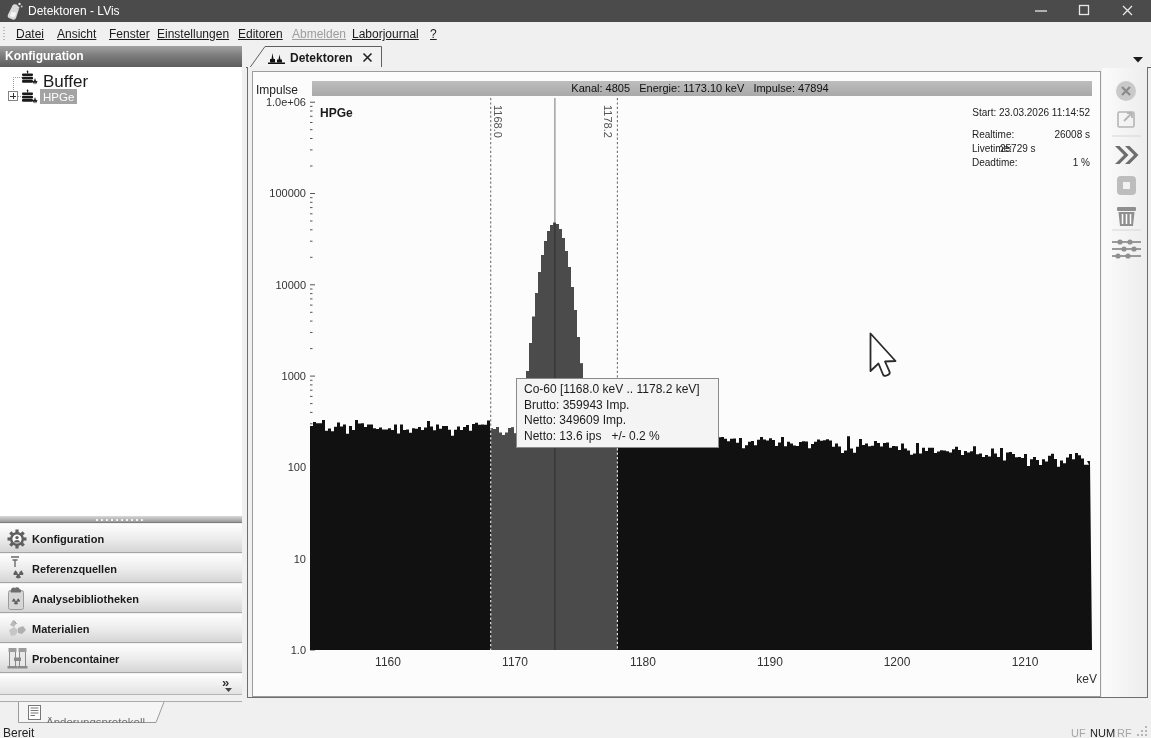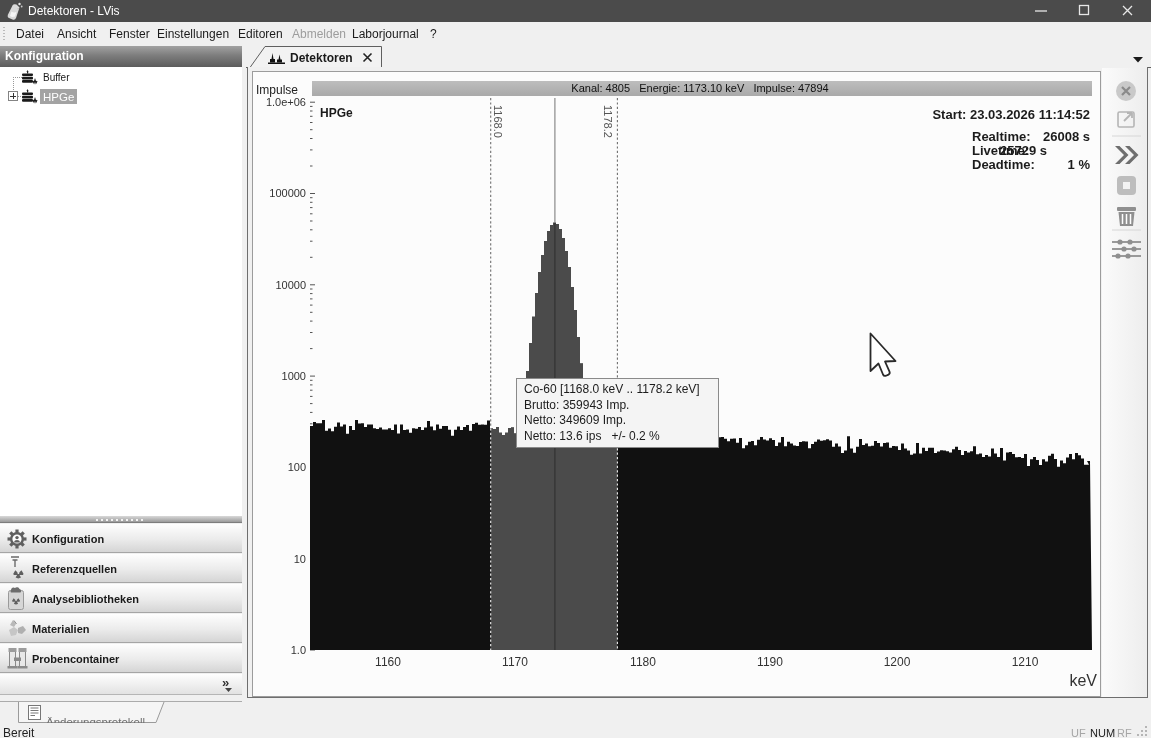--- a/index.html
+++ b/index.html
@@ -2,41 +2,41 @@
 <html><head>
 <meta charset="utf-8">
 <style>
 * { margin:0; padding:0; box-sizing:border-box; }
 html,body { width:1151px; height:738px; overflow:hidden; background:#f0f0f0;
   font-family:"Liberation Sans", sans-serif; }
 .abs { position:absolute; }
 #titlebar { position:absolute; left:0; top:0; width:1151px; height:35px; background:#4b4b4b; }
 #titlebar .ttl { position:absolute; left:28px; top:4px; color:#ffffff; font-size:12px; }
 #menubar { position:absolute; left:0; top:22px; width:1151px; height:23px; background:#f0f0f0; }
-.mi { position:absolute; top:5px; font-size:12px; color:#1c1c1c; }
+.mi { position:absolute; top:5px; font-size:12px; color:#1c1c1c;text-decoration:underline; }
 #lpanel-hdr { position:absolute; left:0; top:46px; width:242px; height:21px;
   background:linear-gradient(#a2a2a2,#7d7d7d 45%,#5c5c5c); color:#fff; font-weight:bold;
   font-size:12px; line-height:21px; padding-left:5px; }
 #tree { position:absolute; left:0; top:67px; width:242px; height:449px; background:#ffffff; }
 .navbtn { position:absolute; left:0; width:242px; height:29px;
   background:linear-gradient(#fefefe,#ebebeb 55%,#d5d5d5); border-bottom:1px solid #a5a5a5; }
 .navbtn .t { position:absolute; left:32px; top:9px; font-size:11px; font-weight:bold; color:#1a1a1a; }
 #outerpane { position:absolute; left:247px; top:67px; width:901px; height:631px;
   border:1px solid #6e6e6e; border-top:none; background:#f0f0f0; }
 #chartpanel { position:absolute; left:252px; top:71px; width:849px; height:626px;
   background:#fcfcfc; border:1px solid #9c9c9c; }
 #kanalbar { position:absolute; left:312px; top:81px; width:780px; height:15px;
   background:linear-gradient(#bdbdbd,#a9a9a9); font-size:11px; color:#111;
   text-align:center; line-height:15px; padding-right:4px; }
 .ylab { position:absolute; font-size:11px; color:#333; width:48px; text-align:right; right:auto; }
 .xlab { position:absolute; top:655px; font-size:12px; color:#333; width:40px; text-align:center; }
 #tooltip { position:absolute; left:516px; top:378px; width:203px; height:70px;
   background:#f4f4f4; border:1px solid #8a8a8a; font-size:12px; color:#1c1c1c;
   padding:3px 0 0 7px; line-height:15.5px; }
-.rt { position:absolute; font-size:13px; color:#1c1c1c;font-weight:bold; }
+.rt { position:absolute; font-size:10px; color:#1c1c1c; }
 #statusbar { position:absolute; left:0; top:723px; width:1094px; height:15px; background:#f0f0f0; }
 </style>
 </head>
 <body>
 
 <div id="titlebar">
   <svg class="abs" style="left:6px;top:2px" width="18" height="19" viewBox="0 0 18 19">
     <path d="M10.5 2.5 L13.5 5.5 L10 16 Q9 18.5 6.5 17.5 L3 16 Q1 15 2 12.5 L6.5 3.5 Q7.5 1.5 10.5 2.5 Z" fill="#d9d9d9"></path>
     <path d="M4 14 Q6 15.5 9 14.5 L10.5 10 Q7.5 11 5.5 9.5 Z" fill="#f5f5f5"></path>
     <circle cx="13.5" cy="2" r="1.2" fill="#e8e8e8"></circle>
@@ -84,21 +84,21 @@
     <path d="M12 11 l1 2 1-3 1 3 1-2" stroke="#1a1a1a" stroke-width="1.2" fill="none"></path>
   </svg>
   <svg class="abs" style="left:21px;top:22px" width="17" height="15" viewBox="0 0 17 15">
     <path d="M6.5 0 L7.5 2 L5.5 2 Z" fill="#222"></path>
       <rect x="6" y="1.5" width="1.2" height="2" fill="#222"></rect>
     <rect x="1" y="3.5" width="11" height="2.6" rx="1" fill="#1a1a1a"></rect>
     <rect x="1" y="6.8" width="11" height="2.6" rx="1" fill="#1a1a1a"></rect>
     <rect x="1" y="10.1" width="11" height="2.6" rx="1" fill="#1a1a1a"></rect>
     <path d="M12 11 l1 2 1-3 1 3 1-2" stroke="#1a1a1a" stroke-width="1.2" fill="none"></path>
   </svg>
-  <div class="abs" style="left:43px;top:5px;font-size:10px;color:#1a1a1a">Buffer</div>
+  <div class="abs" style="left:43px;top:5px;font-size:17px;color:#1a1a1a">Buffer</div>
   <div class="abs" style="left:40px;top:22px;width:37px;height:15px;background:#a3a3a3"></div>
   <div class="abs" style="left:43px;top:24px;font-size:11.5px;color:#fdfdfd">HPGe</div>
 </div>
 
 <div class="abs" style="left:0;top:516px;width:242px;height:7px;background:linear-gradient(#d9d9d9,#9a9a9a);border-bottom:1px solid #7d7d7d">
   <div class="abs" style="left:96px;top:3px;width:50px;height:2px;background:repeating-linear-gradient(90deg,#f2f2f2 0,#f2f2f2 2px,transparent 2px,transparent 5px)"></div>
 </div>
 
 <div class="navbtn" style="top:524px">
   <svg class="abs" style="left:6px;top:4px" width="22" height="22" viewBox="0 0 22 22">
@@ -279,21 +279,21 @@
 <div class="ylab" style="left:258px;top:461px">100</div>
 <div class="ylab" style="left:258px;top:553px">10</div>
 <div class="ylab" style="left:258px;top:644px">1.0</div>
 
 <div class="xlab" style="left:368px">1160</div>
 <div class="xlab" style="left:495px">1170</div>
 <div class="xlab" style="left:623px">1180</div>
 <div class="xlab" style="left:750px">1190</div>
 <div class="xlab" style="left:877px">1200</div>
 <div class="xlab" style="left:1005px">1210</div>
-<div class="abs" style="left:1057px;top:672px;width:40px;text-align:right;font-size:16px;color:#333">keV</div>
+<div class="abs" style="left:1057px;top:672px;width:40px;text-align:right;font-size:12px;color:#333">keV</div>
 
 <div class="abs" style="left:320px;top:106px;font-size:12px;font-weight:bold;color:#1a1a1a">HPGe</div>
 <div class="rt" style="left:890px;top:107px;width:200px;text-align:right">Start: 23.03.2026 11:14:52</div>
 <div class="rt" style="left:972px;top:129px">Realtime:</div>
 <div class="rt" style="left:972px;top:143px">Livetime:</div>
 <div class="rt" style="left:972px;top:157px">Deadtime:</div>
 <div class="rt" style="left:1000px;top:129px;width:90px;text-align:right">26008 s</div>
 <div class="rt" style="left:1000px;top:143px;width:90px;text-align:left">25729 s</div>
 <div class="rt" style="left:1000px;top:157px;width:90px;text-align:right">1 %</div>
 

